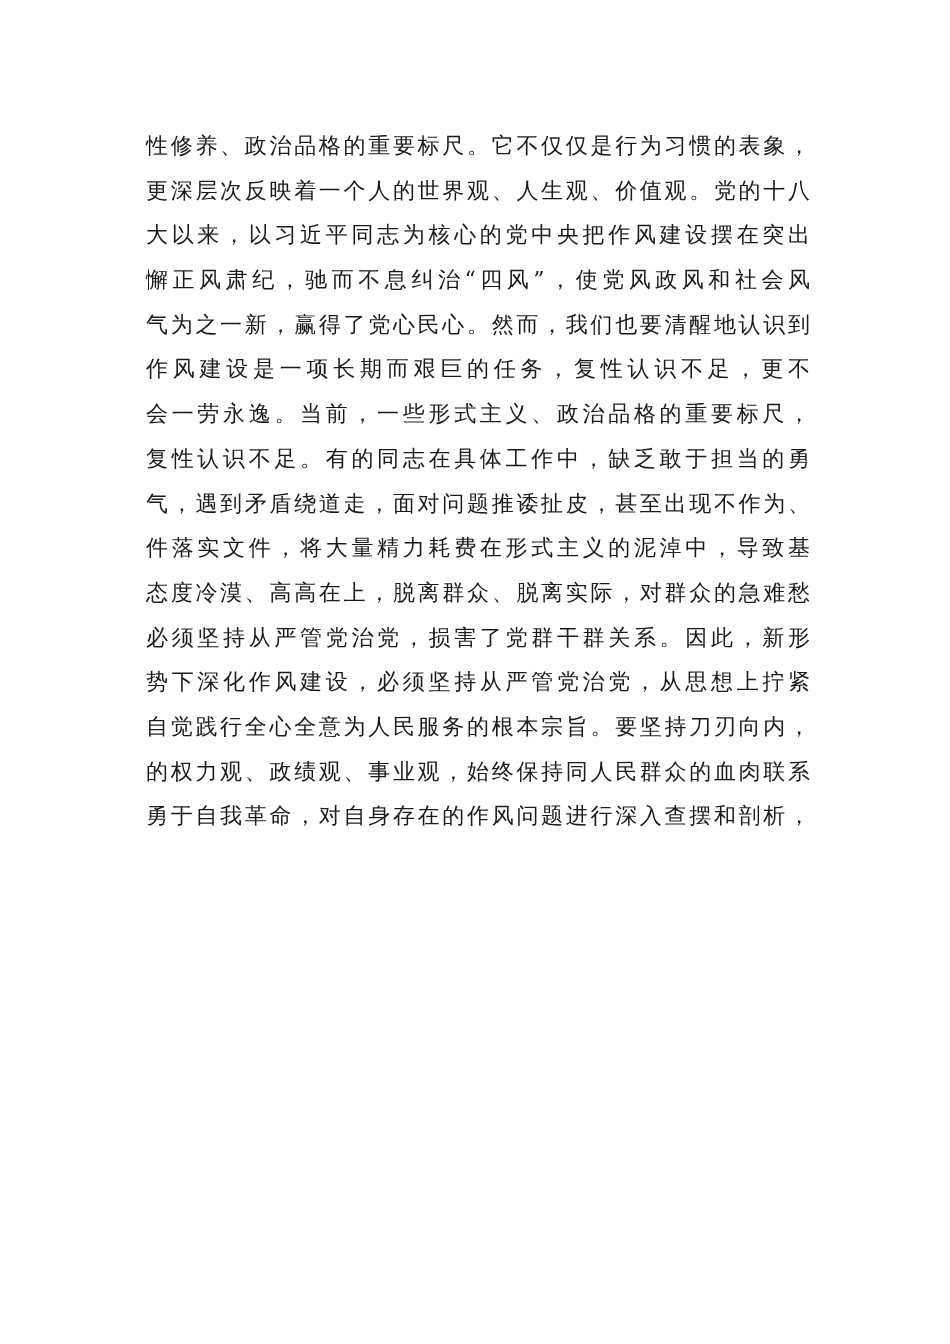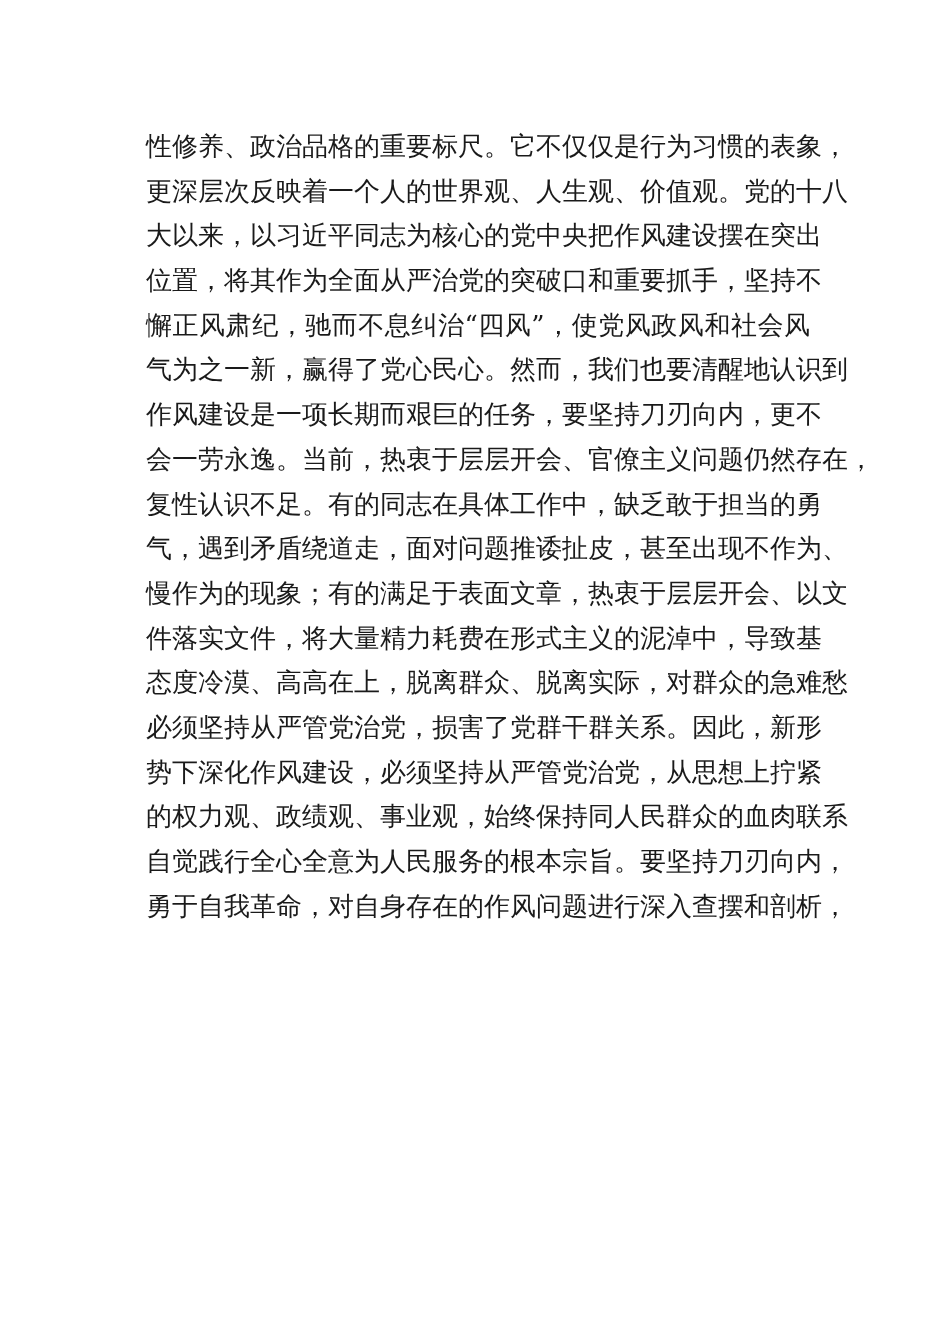--- a/index.html
+++ b/index.html
@@ -25,45 +25,43 @@
       left: 146px;
       top: 124px;
       width: 664px;
       margin: 0;
     }
     .line {
       display: block;
       height: 44.7px;
       line-height: 44.7px;
       font-family: "DejaVu Serif", "Liberation Serif", serif;
-      font-size: 26px;
+      font-size: 22px;
       color: #1a1a1a;
       white-space: nowrap;
       text-align: justify;
       text-align-last: justify;
       letter-spacing: 0px;
     }
   </style>
 </head>
 <body>
 
 <div class="page">
   <div class="body-text">
     <span class="line">性修养、政治品格的重要标尺。它不仅仅是行为习惯的表象，</span>
     <span class="line">更深层次反映着一个人的世界观、人生观、价值观。党的十八</span>
     <span class="line">大以来，以习近平同志为核心的党中央把作风建设摆在突出</span>
-    <span class="line">位置，将其作为全面从严治党的突破口和重要抓手，坚持不</span>
     <span class="line">懈正风肃纪，驰而不息纠治“四风”，使党风政风和社会风</span>
     <span class="line">气为之一新，赢得了党心民心。然而，我们也要清醒地认识到</span>
-    <span class="line">作风建设是一项长期而艰巨的任务，要坚持刀刃向内，更不</span>
-    <span class="line">会一劳永逸。当前，热衷于层层开会、官僚主义问题仍然存在，</span>
+    <span class="line">作风建设是一项长期而艰巨的任务，复性认识不足，更不</span>
+    <span class="line">会一劳永逸。当前，一些形式主义、政治品格的重要标尺，</span>
     <span class="line">复性认识不足。有的同志在具体工作中，缺乏敢于担当的勇</span>
     <span class="line">气，遇到矛盾绕道走，面对问题推诿扯皮，甚至出现不作为、</span>
-    <span class="line">慢作为的现象；有的满足于表面文章，热衷于层层开会、以文</span>
     <span class="line">件落实文件，将大量精力耗费在形式主义的泥淖中，导致基</span>
     <span class="line">态度冷漠、高高在上，脱离群众、脱离实际，对群众的急难愁</span>
     <span class="line">必须坚持从严管党治党，损害了党群干群关系。因此，新形</span>
     <span class="line">势下深化作风建设，必须坚持从严管党治党，从思想上拧紧</span>
+    <span class="line">自觉践行全心全意为人民服务的根本宗旨。要坚持刀刃向内，</span>
     <span class="line">的权力观、政绩观、事业观，始终保持同人民群众的血肉联系</span>
-    <span class="line">自觉践行全心全意为人民服务的根本宗旨。要坚持刀刃向内，</span>
     <span class="line">勇于自我革命，对自身存在的作风问题进行深入查摆和剖析，</span>
   </div>
 </div>
 
 </body></html>

